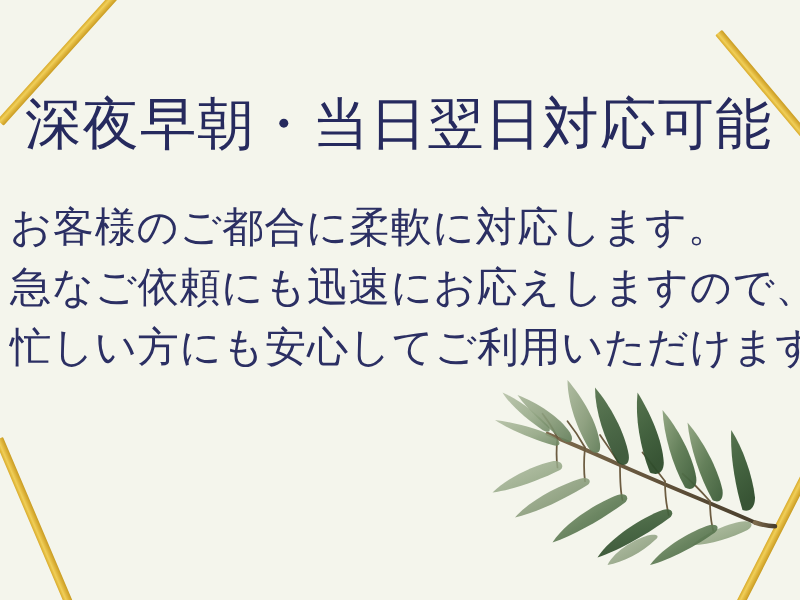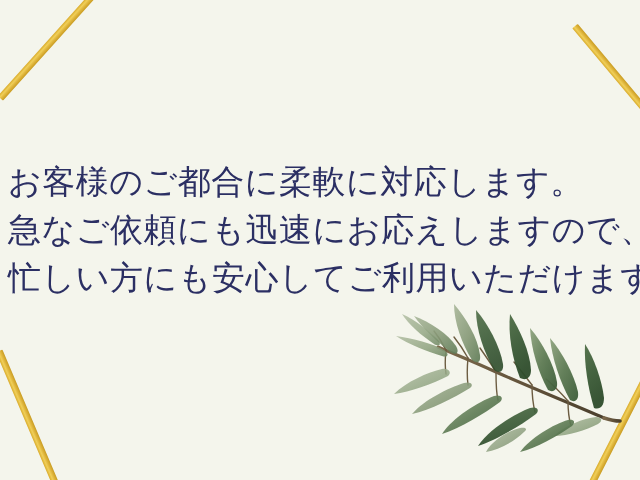--- a/index.html
+++ b/index.html
@@ -96,20 +96,21 @@
 </head>
 <body>
 
 <div id="slide">
 
   <div class="gold-stroke gold-tl"></div>
   <div class="gold-stroke gold-tr"></div>
   <div class="gold-stroke gold-bl"></div>
   <div class="gold-stroke gold-br"></div>
 
+  <div class="headline">深夜早朝・当日翌日対応可能</div>
 
   <div class="body-block">
     <span class="body-line">お客様のご都合に柔軟に対応します。</span>
     <span class="body-line">急なご依頼にも迅速にお応えしますので、</span>
     <span class="body-line">忙しい方にも安心してご利用いただけます。</span>
   </div>
 
   <svg id="branch" viewBox="0 0 268 180">
     <defs>
       <linearGradient id="lfA" x1="0" y1="0" x2="1" y2="1">

